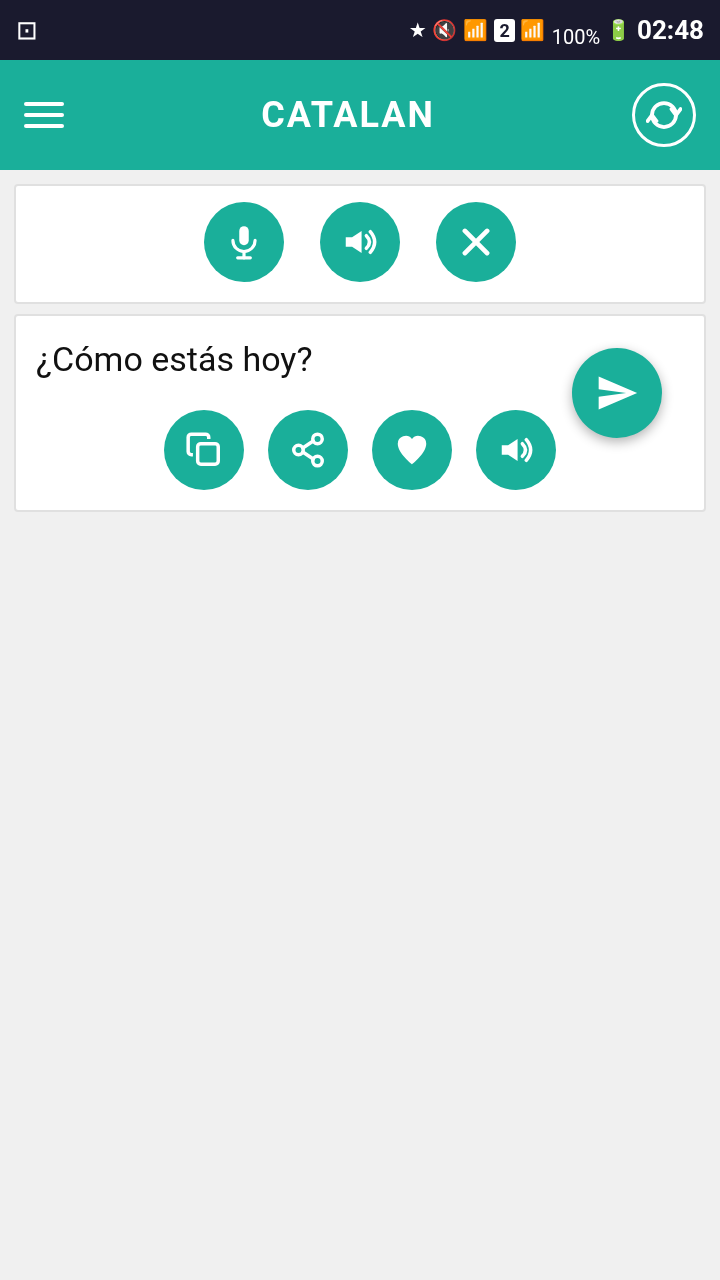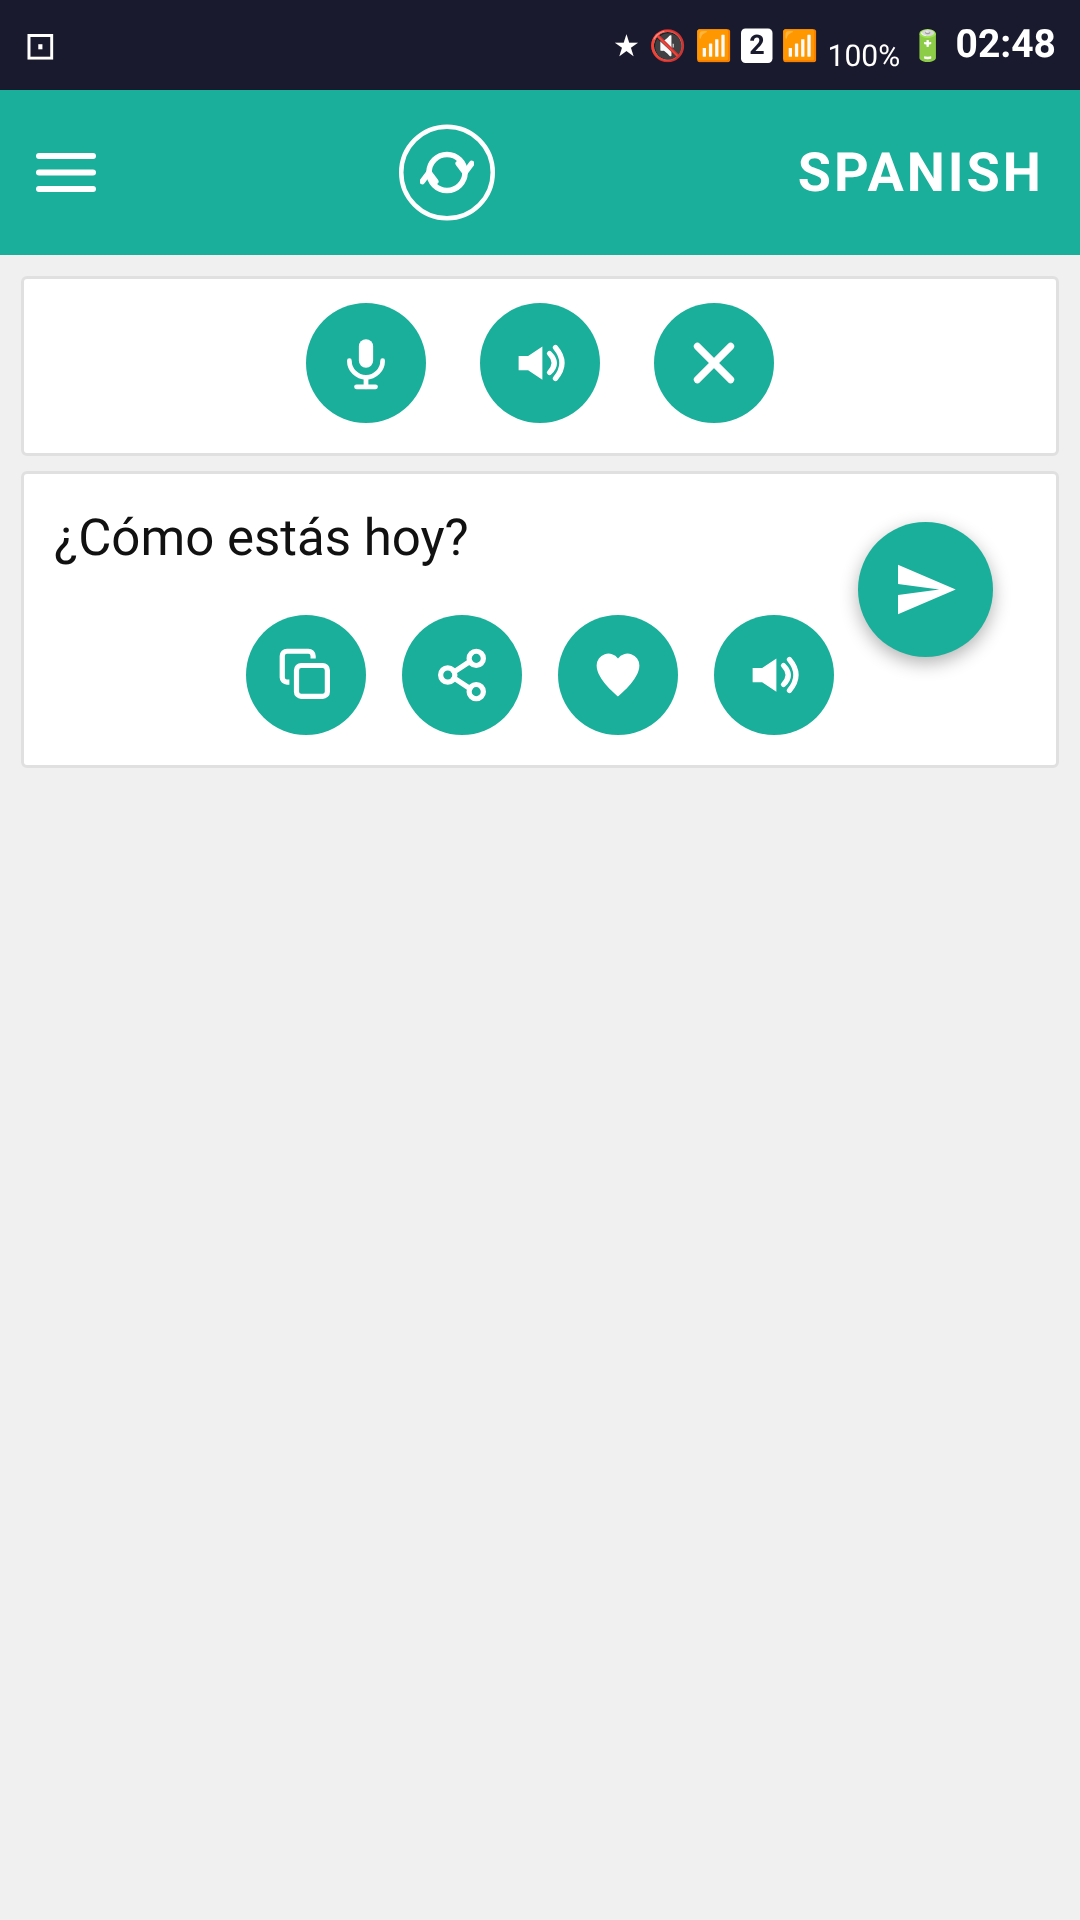--- a/index.html
+++ b/index.html
@@ -231,32 +231,32 @@
   </div>
 </div>
 
 <div class="header">
   <div class="menu-icon">
     <span></span>
     <span></span>
     <span></span>
   </div>
 
+  <span class="lang-label">CATALAN</span>
 
   <button class="swap-btn">
     <svg viewBox="0 0 24 24">
 
       <path d="M4 12 A8 8 0 0 1 20 12" stroke="white" stroke-width="2.5" fill="none" stroke-linecap="round"></path>
       <polyline points="17,8 20,12 23,8" stroke="white" stroke-width="2.5" fill="none" stroke-linecap="round" stroke-linejoin="round"></polyline>
       <path d="M20 12 A8 8 0 0 1 4 12" stroke="white" stroke-width="2.5" fill="none" stroke-linecap="round"></path>
       <polyline points="7,16 4,12 1,16" stroke="white" stroke-width="2.5" fill="none" stroke-linecap="round" stroke-linejoin="round"></polyline>
     </svg>
   </button>
 
-  <span class="lang-label">SPANISH</span>
 </div>
 
 <div class="panels-wrapper">
 
   <div class="input-panel">
     <div class="input-actions">
       <button class="round-btn">
         <svg viewBox="0 0 24 24">
           <rect x="9" y="2" width="6" height="12" rx="3" ry="3" fill="white"></rect>
           <path d="M5 11 A7 7 0 0 0 19 11" stroke="white" stroke-width="2" fill="none" stroke-linecap="round"></path>

